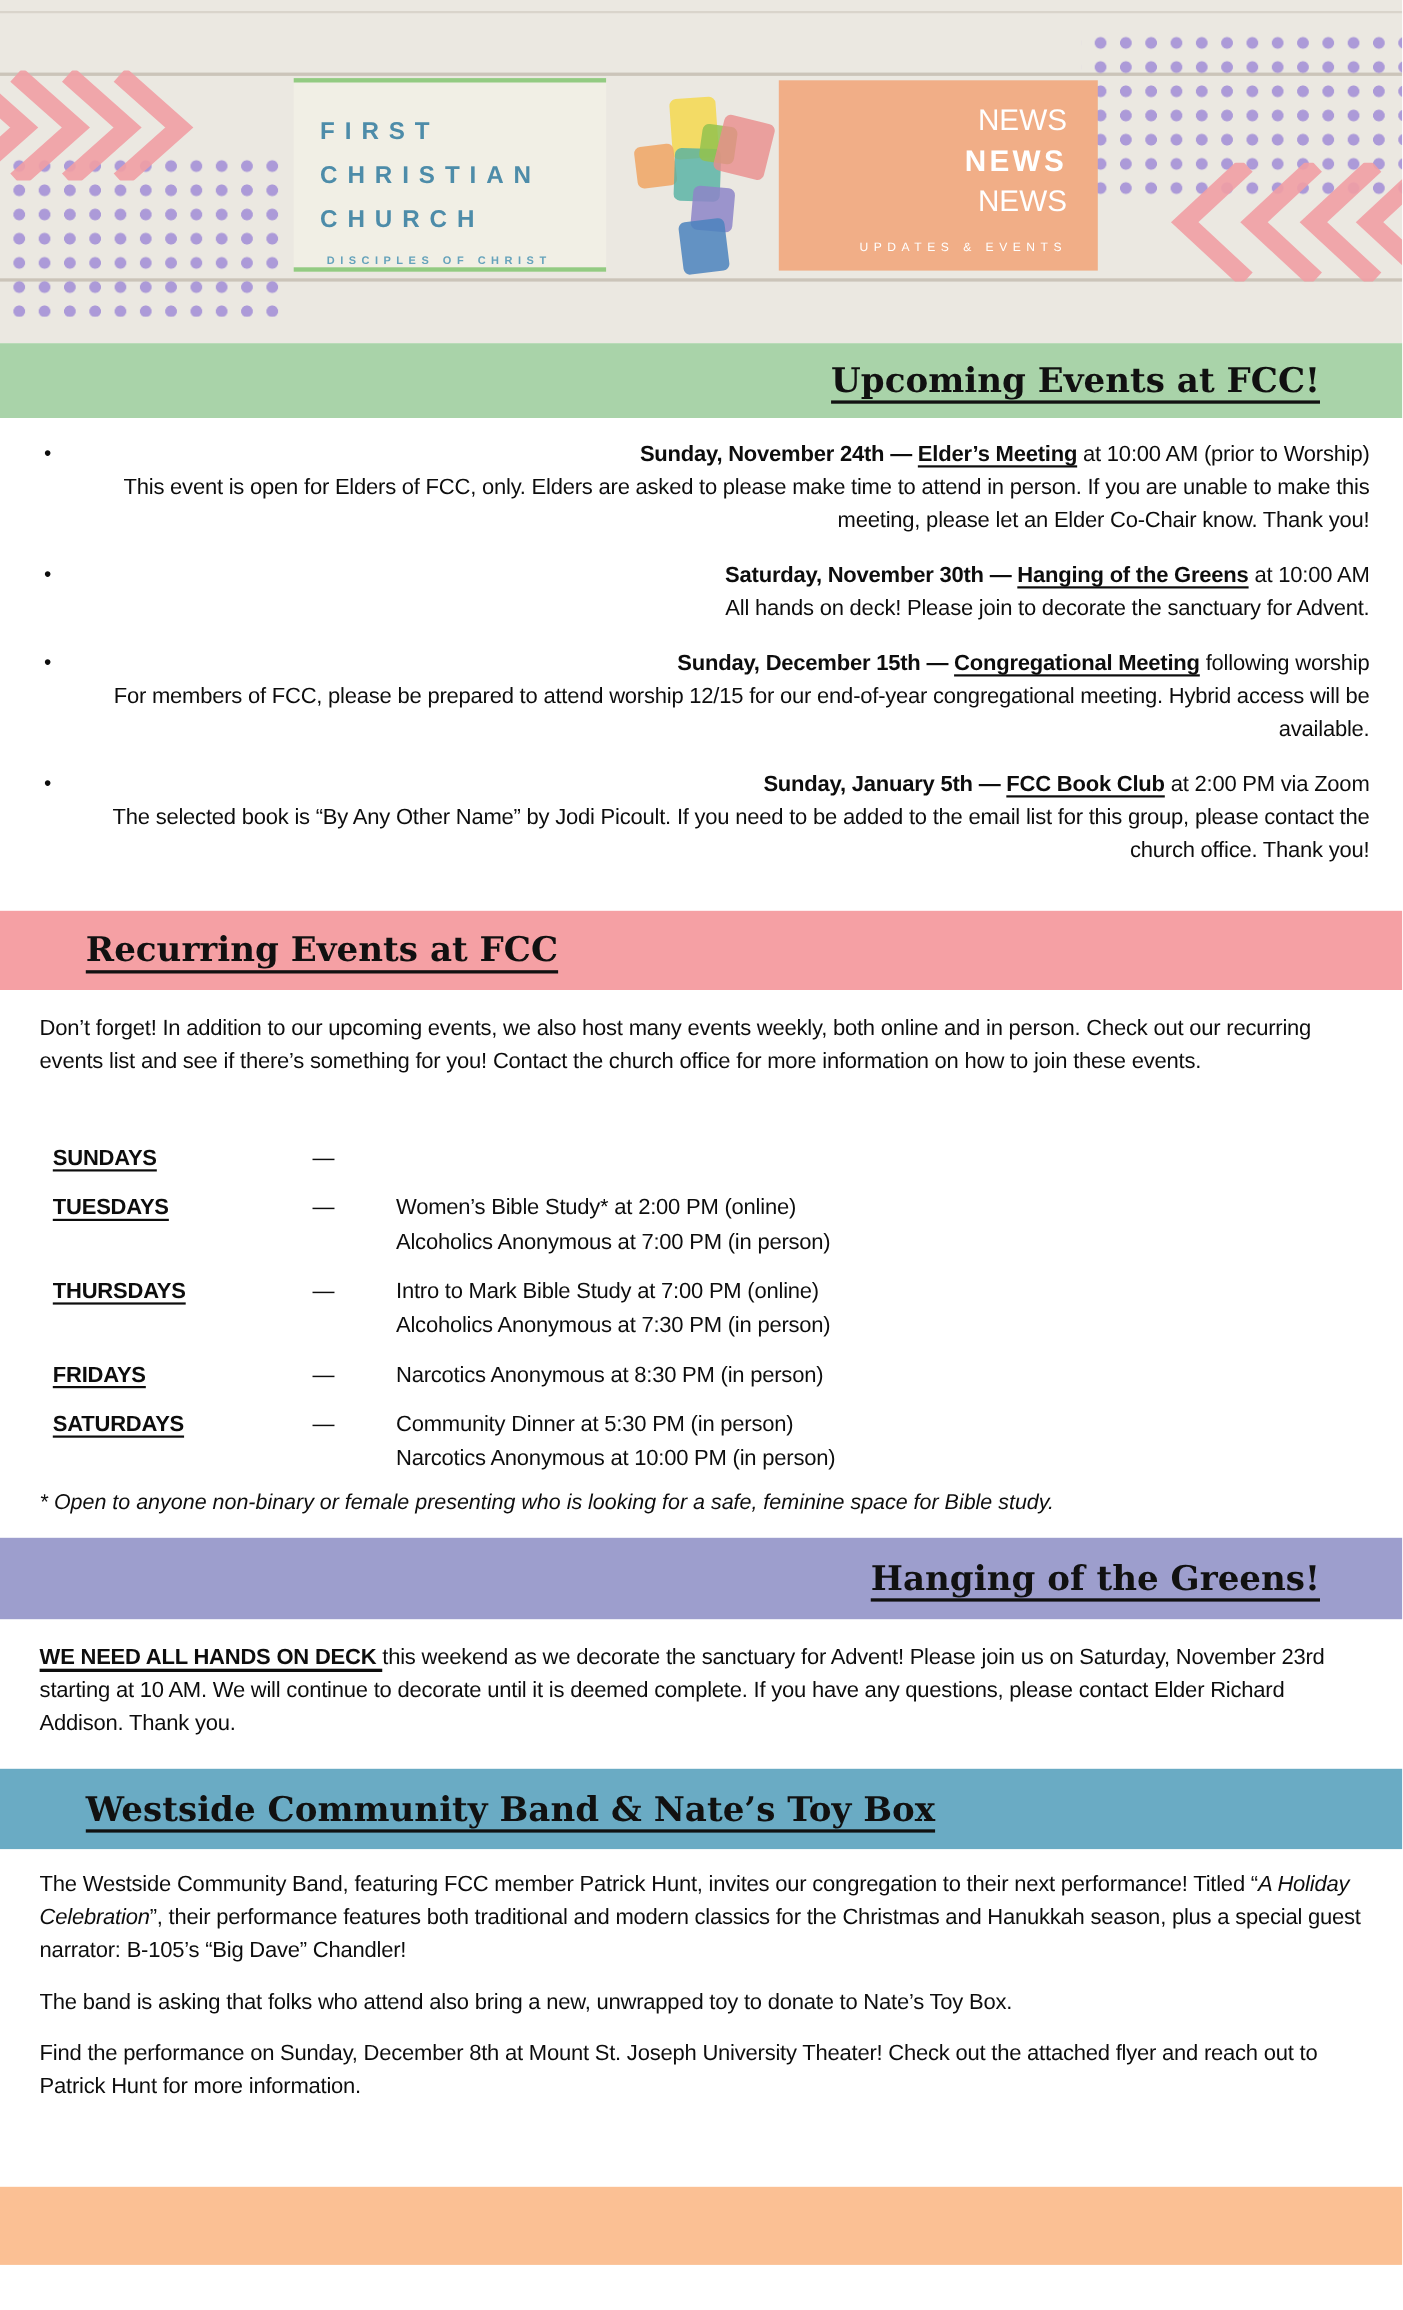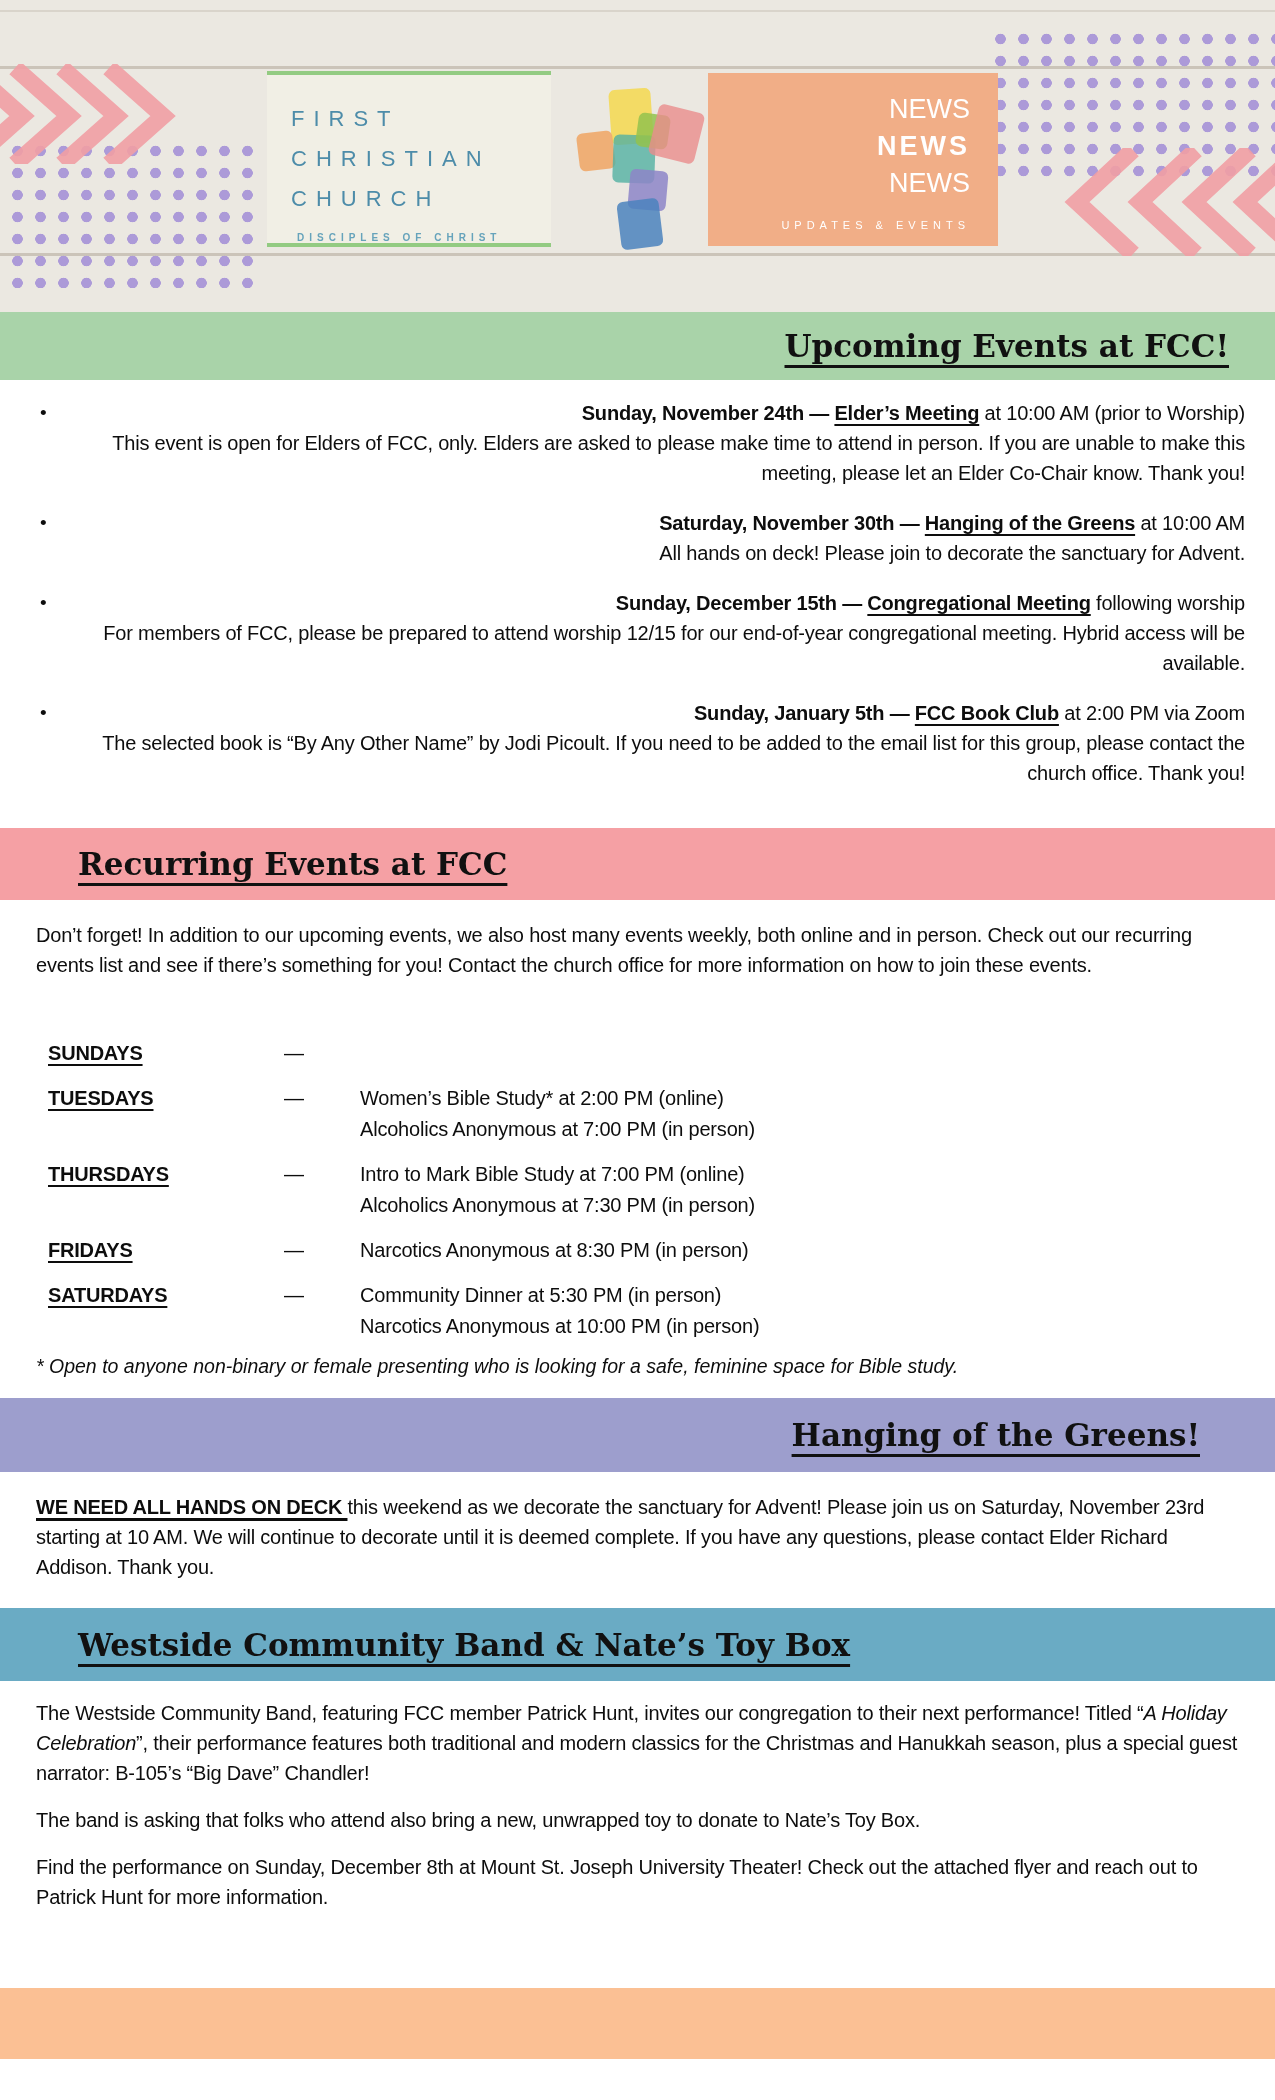--- a/index.html
+++ b/index.html
@@ -15,21 +15,21 @@
   .dots{position:absolute;background-image:radial-gradient(circle, rgba(154,132,214,.78) 5px, rgba(0,0,0,0) 5.6px);
         background-size:23px 22px;background-position:6px 4px;}
   .dots-tr{right:0;top:24px;width:292px;height:162px;}
   .dots-left{left:0;top:136px;width:258px;height:152px;}
   .chev{position:absolute;}
   .chev-left{left:0;top:64px;}
   .chev-right{left:1060px;top:148px;}
 
   .church-card{position:absolute;left:267px;top:71px;width:284px;height:176px;background:#f1efe5;
                border-top:4px solid #93cb82;border-bottom:4px solid #93cb82;box-sizing:border-box;}
-  .cname{margin:24px 0 0 24px;font-size:22px;font-weight:normal;letter-spacing:9px;color:#4d8ca9;line-height:40px;}
+  .cname{margin:24px 0 0 24px;font-size:22px;font-weight:bold;letter-spacing:9px;color:#4d8ca9;line-height:40px;}
   .ctag{margin:13px 0 0 30px;font-size:10px;font-weight:bold;letter-spacing:5px;color:#66a3bb;}
 
   .cross{position:absolute;left:577px;top:86px;width:130px;height:162px;}
   .sq{position:absolute;border-radius:6px;}
   .sq-yellow{left:33px;top:3px;width:42px;height:55px;background:#f3d95a;opacity:.92;transform:rotate(-4deg);}
   .sq-red{left:76px;top:22px;width:47px;height:52px;background:#ea8c8c;opacity:.8;transform:rotate(14deg);}
   .sq-green{left:60px;top:28px;width:32px;height:34px;background:#93c24d;opacity:.85;transform:rotate(8deg);}
   .sq-orange{left:1px;top:46px;width:36px;height:38px;background:#f0a96a;opacity:.9;transform:rotate(-7deg);}
   .sq-teal{left:36px;top:49px;width:42px;height:48px;background:#52b0a2;opacity:.8;transform:rotate(2deg);}
   .sq-purple{left:52px;top:84px;width:38px;height:40px;background:#8d85c8;opacity:.85;transform:rotate(5deg);}
@@ -37,21 +37,21 @@
 
   .news-card{position:absolute;left:708px;top:73px;width:290px;height:173px;background:#f1ae87;}
   .news-lines{position:absolute;top:18px;right:28px;text-align:right;color:#ffffff;font-size:27px;line-height:37px;}
   .news-lines .mid{font-weight:bold;letter-spacing:3px;}
   .news-sub{position:absolute;bottom:15px;right:28px;color:#ffffff;font-size:11px;letter-spacing:5px;}
 
   
   .banner{position:absolute;left:0;width:1275px;display:flex;align-items:center;box-sizing:border-box;}
   .banner h2{margin:0;font-family:"DejaVu Serif",serif;font-weight:bold;color:#111111;font-size:31px;
              text-decoration:underline;text-decoration-thickness:3px;text-underline-offset:8px;}
-  .b-green{top:312px;height:68px;background:#a9d3a9;justify-content:flex-end;padding-right:46px;}
+  .b-green{top:312px;height:68px;background:#a9d3a9;justify-content:flex-end;padding-right:75px;}
   .b-pink{top:828px;height:72px;background:#f5a0a4;padding-left:78px;}
   .b-purple{top:1398px;height:74px;background:#9d9ecd;justify-content:flex-end;padding-right:75px;}
   .b-teal{top:1608px;height:73px;background:#6aabc4;padding-left:78px;}
 
   
   .txt{font-size:20px;line-height:30px;letter-spacing:-0.2px;}
   .bullets{position:absolute;left:40px;top:398px;width:1205px;}
   .bi{display:flex;margin-bottom:20px;}
   .bmark{width:26px;font-size:19px;}
   .btext{flex:1;text-align:right;}

